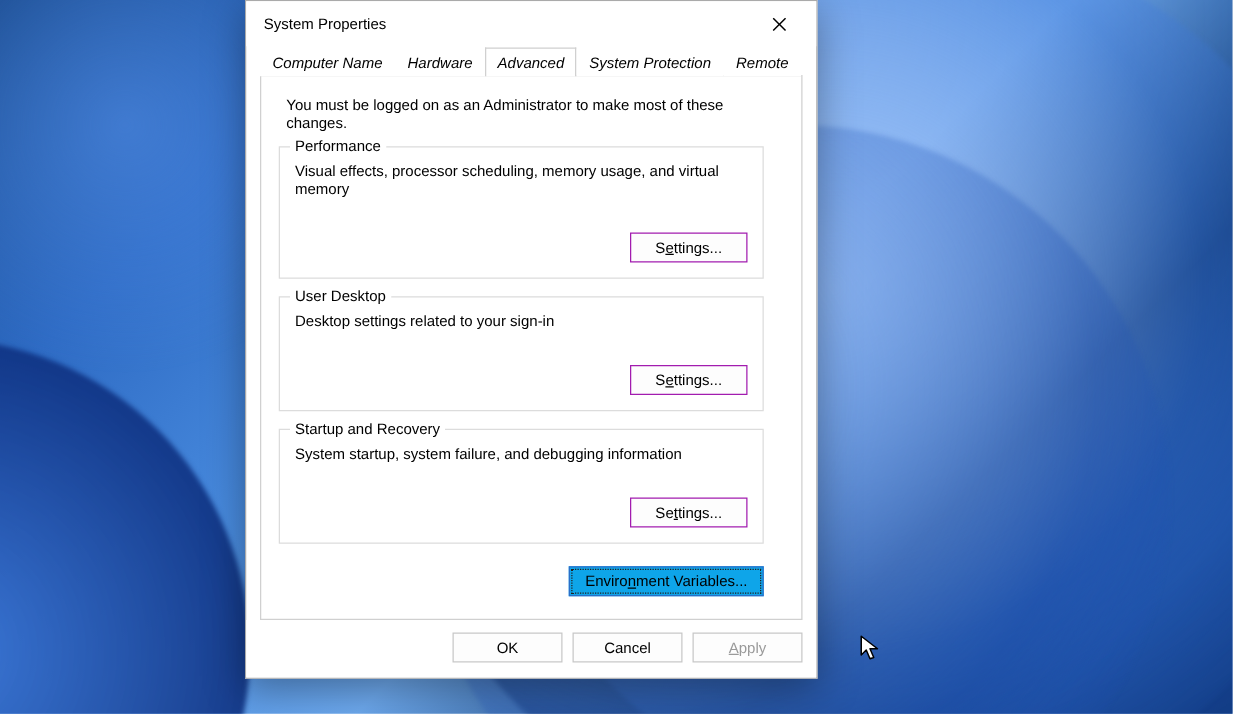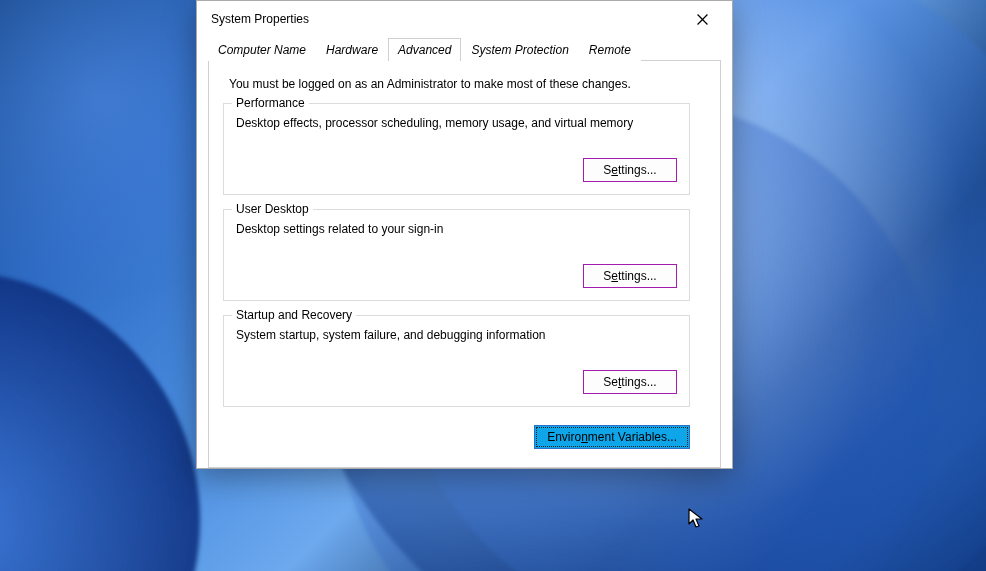--- a/index.html
+++ b/index.html
@@ -27,21 +27,21 @@
     .s1 { width: 900px; height: 900px; right: -200px; top: -200px; transform: rotate(20deg); }
     .s2 { width: 700px; height: 700px; right: -100px; top: -50px; background: radial-gradient(circle at 40% 40%, rgba(180,210,255,0.8), rgba(60,120,220,0.4) 50%, transparent 80%); }
     .s3 { width: 600px; height: 600px; right: 50px; top: 100px; background: radial-gradient(circle at 35% 35%, rgba(120,170,240,0.6), rgba(30,80,180,0.3) 60%, transparent 85%); }
     .s4 { width: 500px; height: 500px; left: -300px; bottom: -200px; background: radial-gradient(circle at 50% 50%, rgba(60,120,220,0.7), rgba(15,50,130,0.9) 70%); }
     .s5 { width: 400px; height: 400px; left: -100px; top: -100px; background: radial-gradient(circle at 50% 50%, rgba(90,150,240,0.5), transparent 70%); }
 
     .dialog {
       position: absolute;
       left: 196px;
       top: 0;
-      width: 537px;
+      width: 458px;
       background: #ffffff;
       border: 1px solid #aaa;
       box-shadow: 0 8px 30px rgba(0,0,0,0.35);
       display: flex;
       flex-direction: column;
     }
     .titlebar {
       display: flex;
       align-items: center;
       justify-content: space-between;
@@ -196,21 +196,21 @@
       <div class="tab active">Advanced</div>
       <div class="tab">System Protection</div>
       <div class="tab">Remote</div>
     </div>
 
     <div class="tab-panel">
       <div class="intro">You must be logged on as an Administrator to make most of these changes.</div>
 
       <div class="groupbox">
         <div class="groupbox-legend">Performance</div>
-        <div class="groupbox-desc">Desktop effects, processor scheduling, memory usage, and virtual memory</div>
+        <div class="groupbox-desc">Visual effects, processor scheduling, memory usage, and virtual memory</div>
         <div class="group-actions">
           <button class="btn"><span>S</span><span class="u">e</span><span>ttings...</span></button>
         </div>
       </div>
 
       <div class="groupbox">
         <div class="groupbox-legend">User Desktop</div>
         <div class="groupbox-desc">Desktop settings related to your sign-in</div>
         <div class="group-actions">
           <button class="btn"><span>S</span><span class="u">e</span><span>ttings...</span></button>
@@ -224,17 +224,22 @@
           <button class="btn"><span>Se</span><span class="u">t</span><span>tings...</span></button>
         </div>
       </div>
 
       <div class="env-row">
         <button class="btn btn-env"><span>Enviro</span><span class="u">n</span><span>ment Variables...</span></button>
       </div>
     </div>
   </div>
 
+  <div class="bottom-bar">
+    <button class="btn-bottom">OK</button>
+    <button class="btn-bottom">Cancel</button>
+    <button class="btn-bottom disabled"><span class="u">A</span><span>pply</span></button>
+  </div>
 </div>
 
 <svg class="cursor" width="18" height="22" viewBox="0 0 18 22">
   <path d="M1 1 L1 16 L5 12 L8 19 L11 18 L8 11 L14 11 Z" fill="#fff" stroke="#000" stroke-width="1.2" stroke-linejoin="round"></path>
 </svg>
 
 </body></html>

